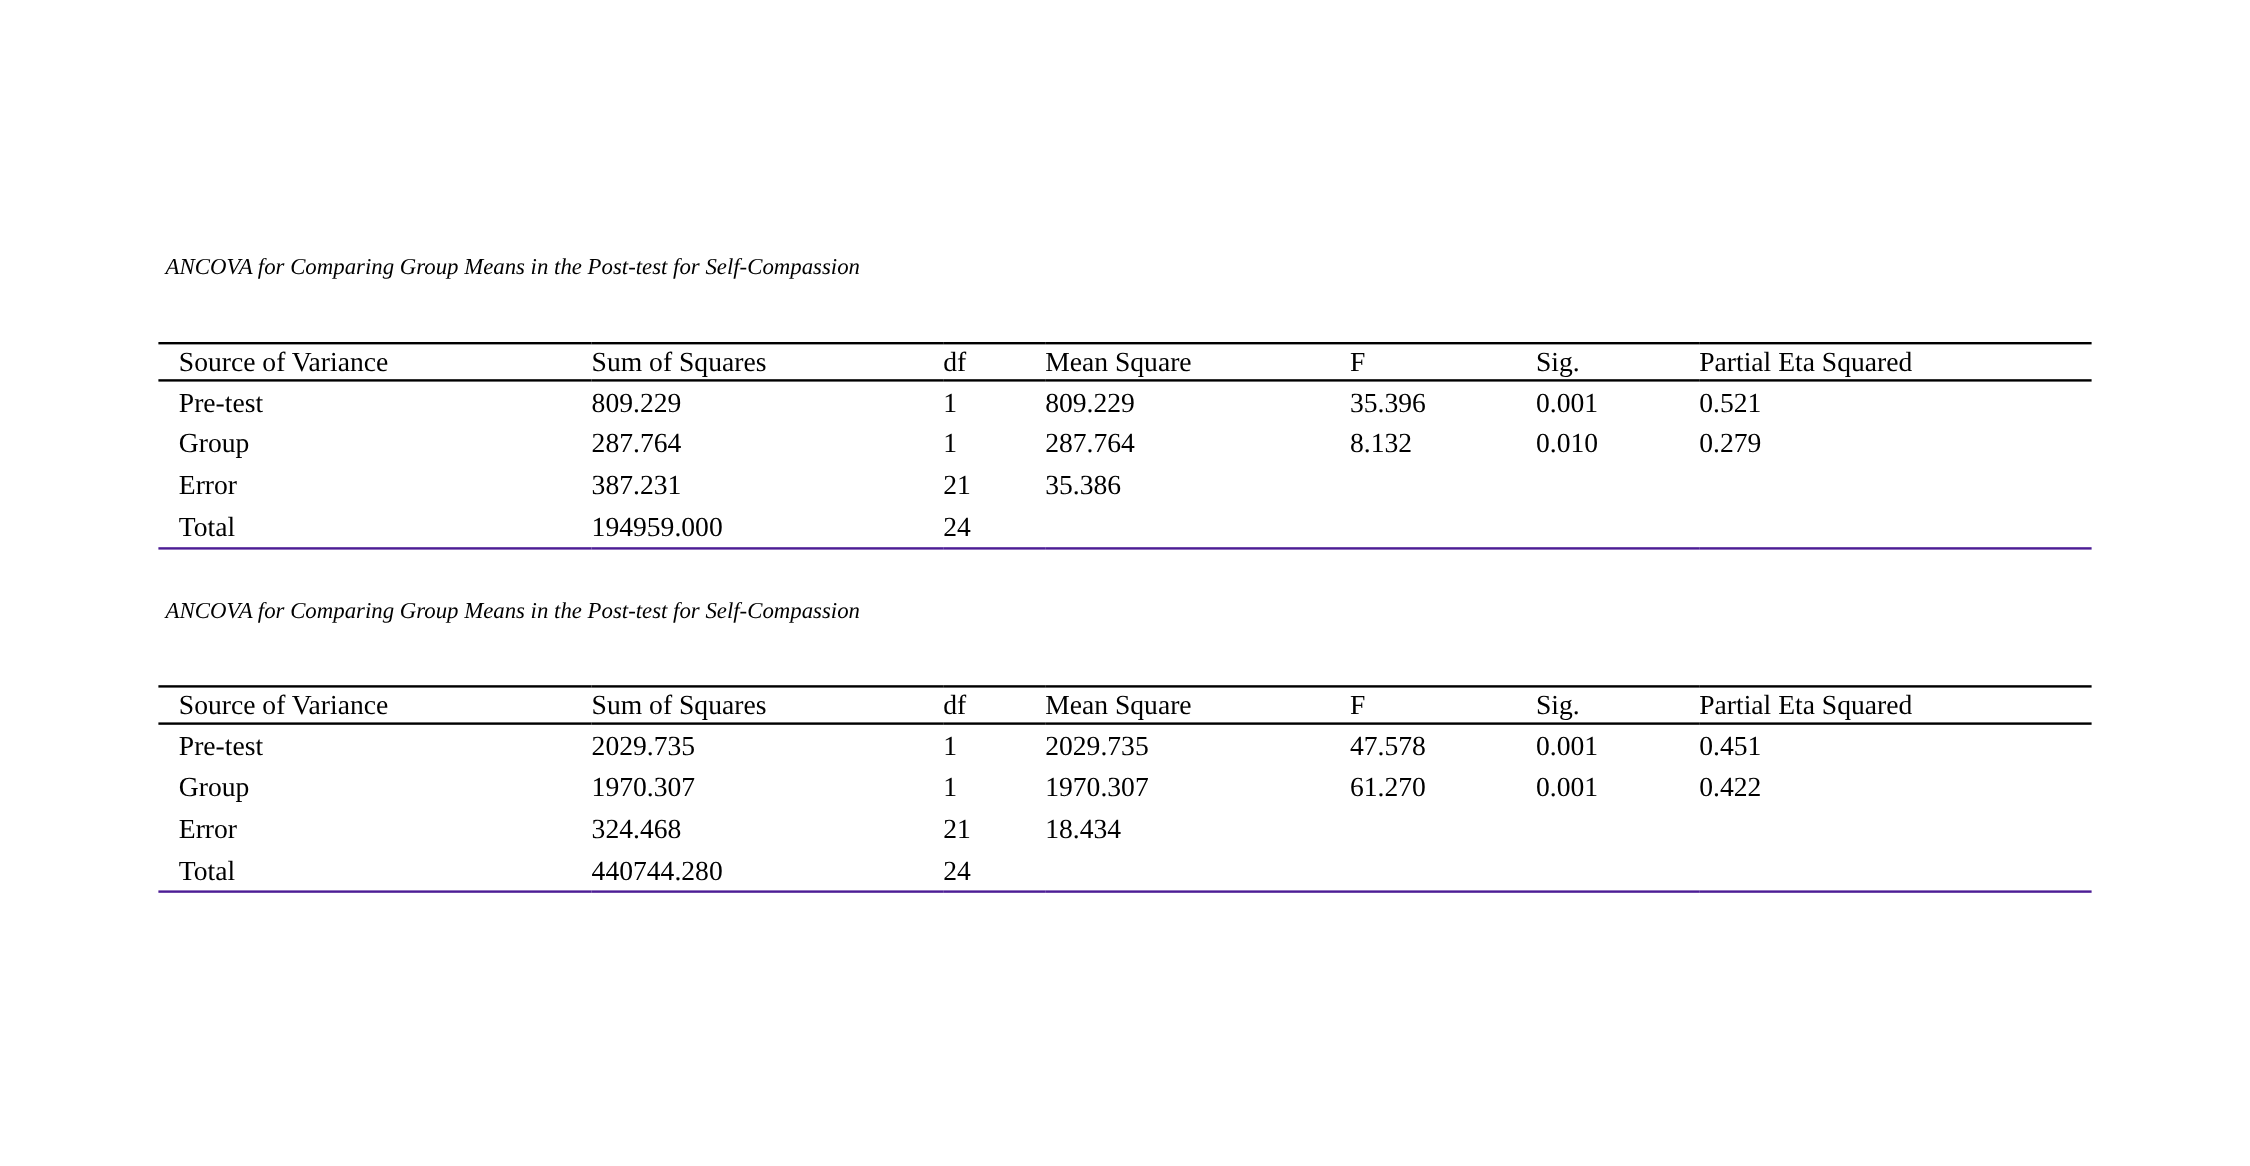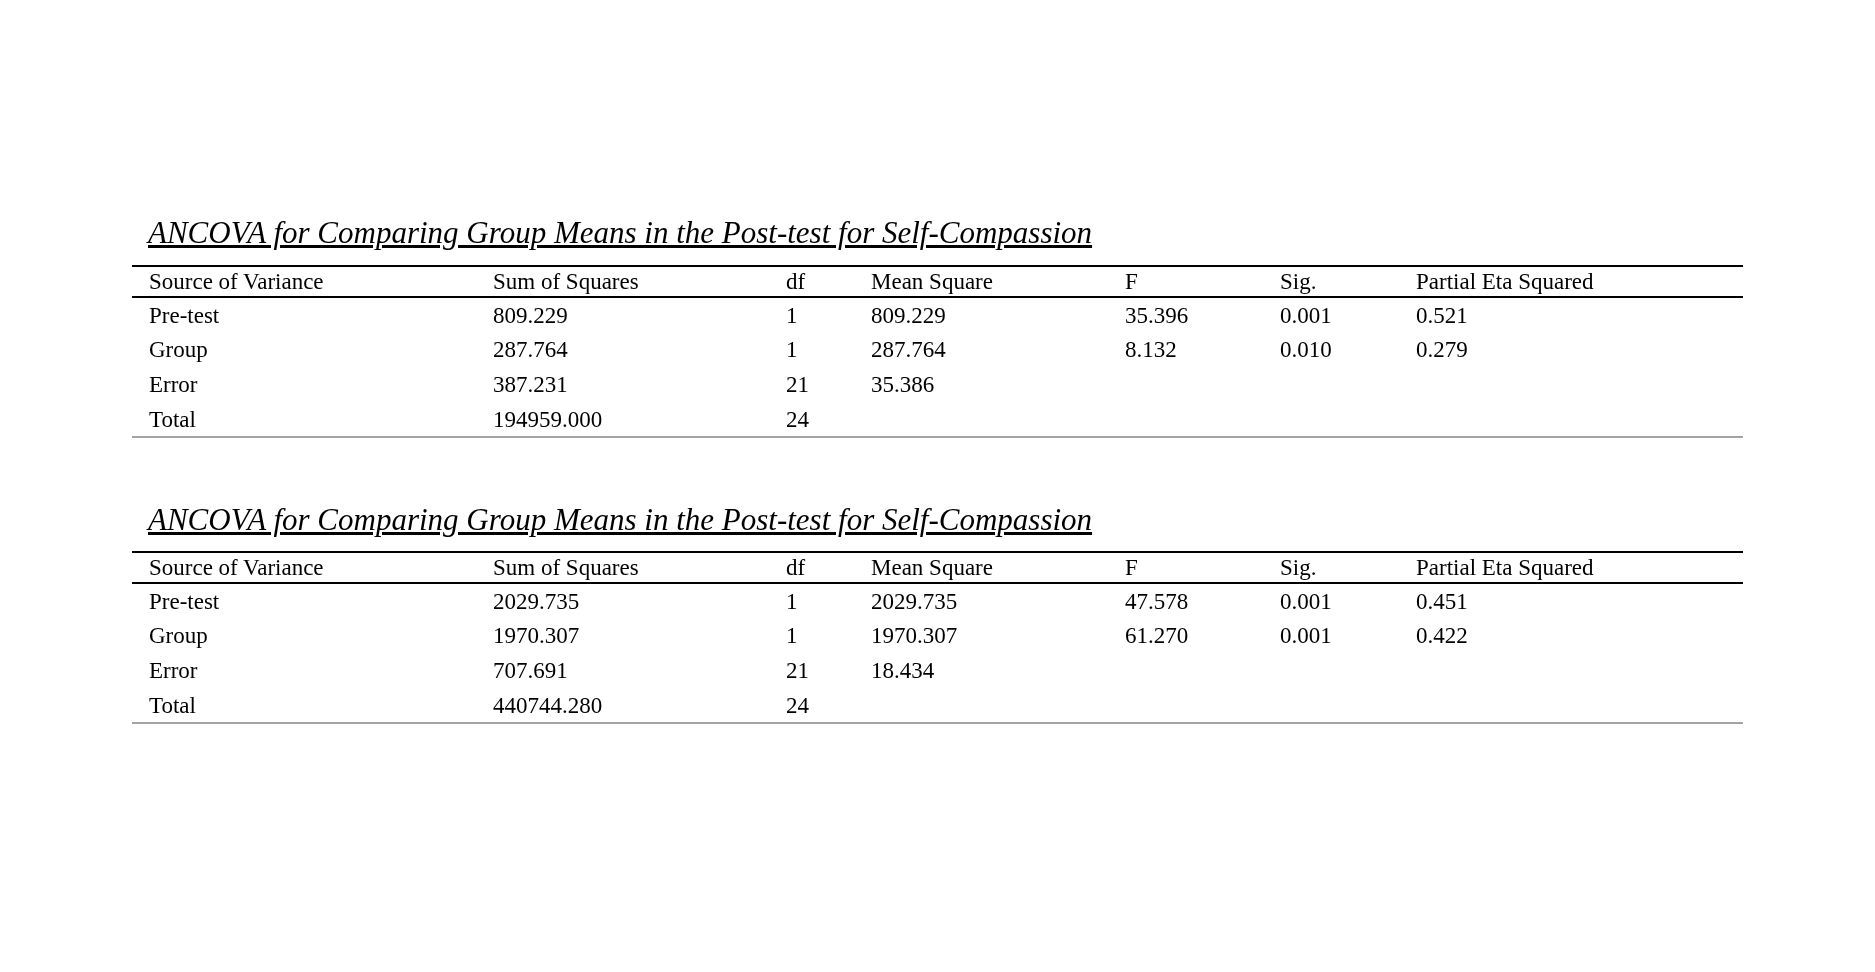--- a/index.html
+++ b/index.html
@@ -16,41 +16,41 @@
     overflow: hidden;
   }
   .page {
     position: absolute;
     inset: 0;
     background: #ffffff;
   }
   .table-title {
     position: absolute;
     left: 132px;
-    margin: 16px;
-    font-size: 31px;
+    margin: 6px;
+    font-size: 19px;
     font-style: italic;
     font-weight: normal;
     white-space: nowrap;
     line-height: 27px;
-    text-decoration: underline;
   }
   #title-1 { top: 203px; }
   #title-2 { top: 490px; }
 
   table.apa-table {
     position: absolute;
     left: 132px;
     width: 1611px;
     border-collapse: collapse;
     table-layout: fixed;
     font-size: 23px;
     line-height: 1;
     border-top: 2px solid #000000;
-    border-bottom: 2px solid #a3a3a3;
+    border-bottom: 2px solid #4c1d95;
+    margin-top: 20px;
   }
   #table-1 { top: 265px; }
   #table-2 { top: 551px; }
 
   table.apa-table thead tr {
     height: 31px;
     border-bottom: 2px solid #000000;
   }
   table.apa-table tbody tr {
     height: 35px;
@@ -182,21 +182,21 @@
           <td>Group</td>
           <td>1970.307</td>
           <td>1</td>
           <td>1970.307</td>
           <td>61.270</td>
           <td>0.001</td>
           <td>0.422</td>
         </tr>
         <tr>
           <td>Error</td>
-          <td>707.691</td>
+          <td>324.468</td>
           <td>21</td>
           <td>18.434</td>
           <td></td>
           <td></td>
           <td></td>
         </tr>
         <tr>
           <td>Total</td>
           <td>440744.280</td>
           <td>24</td>

